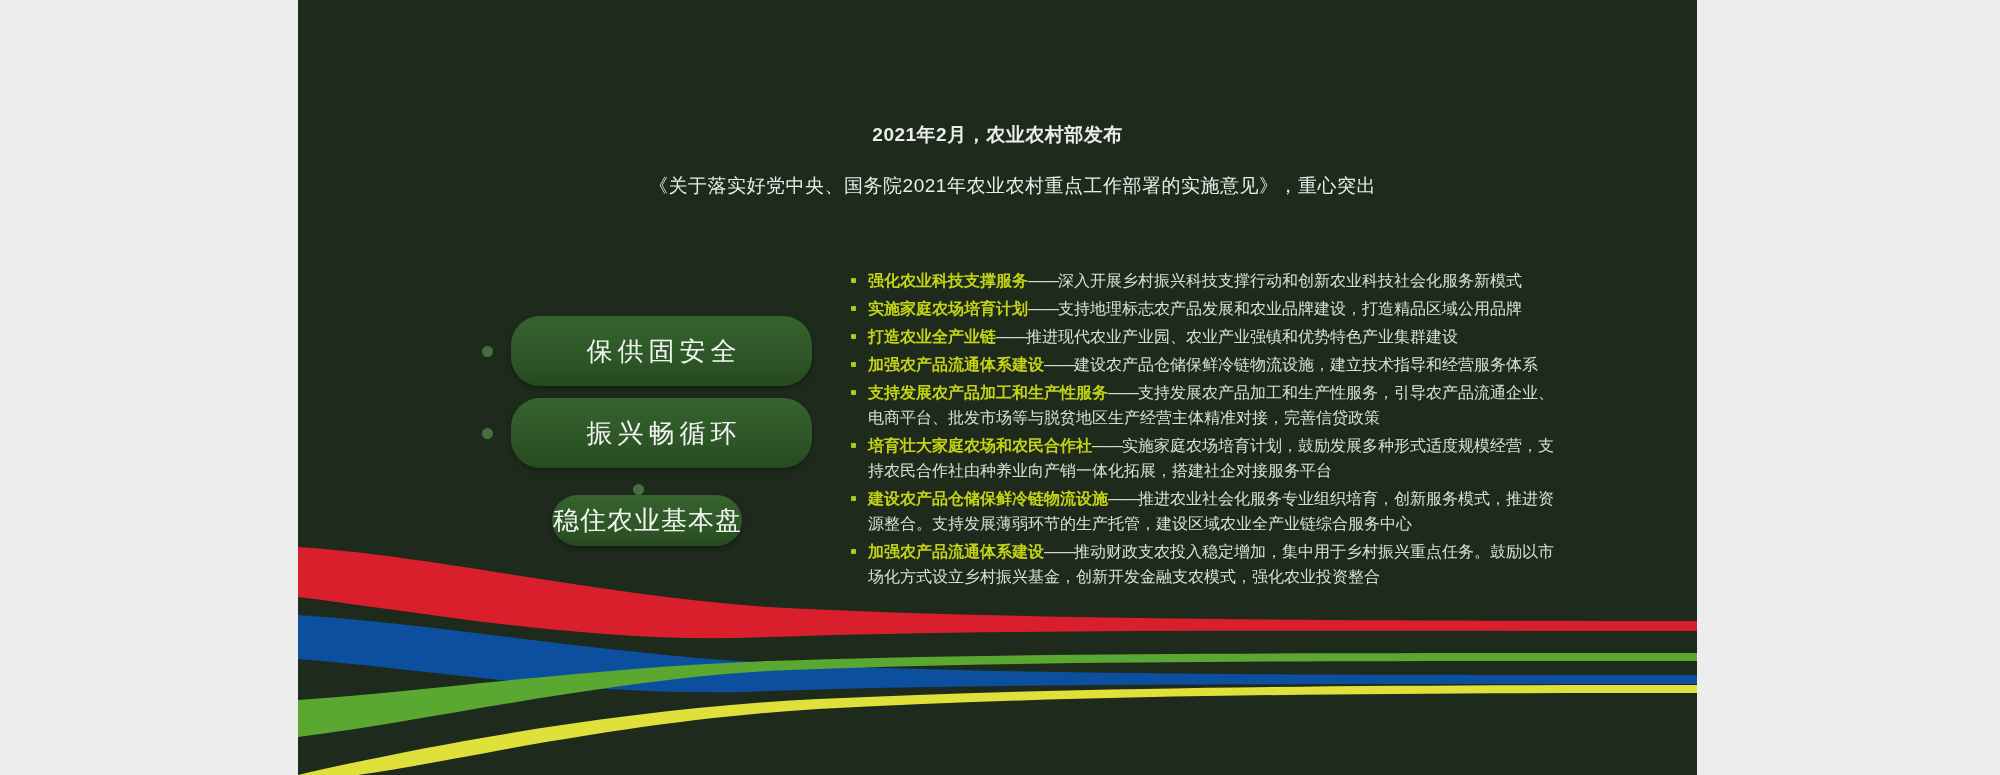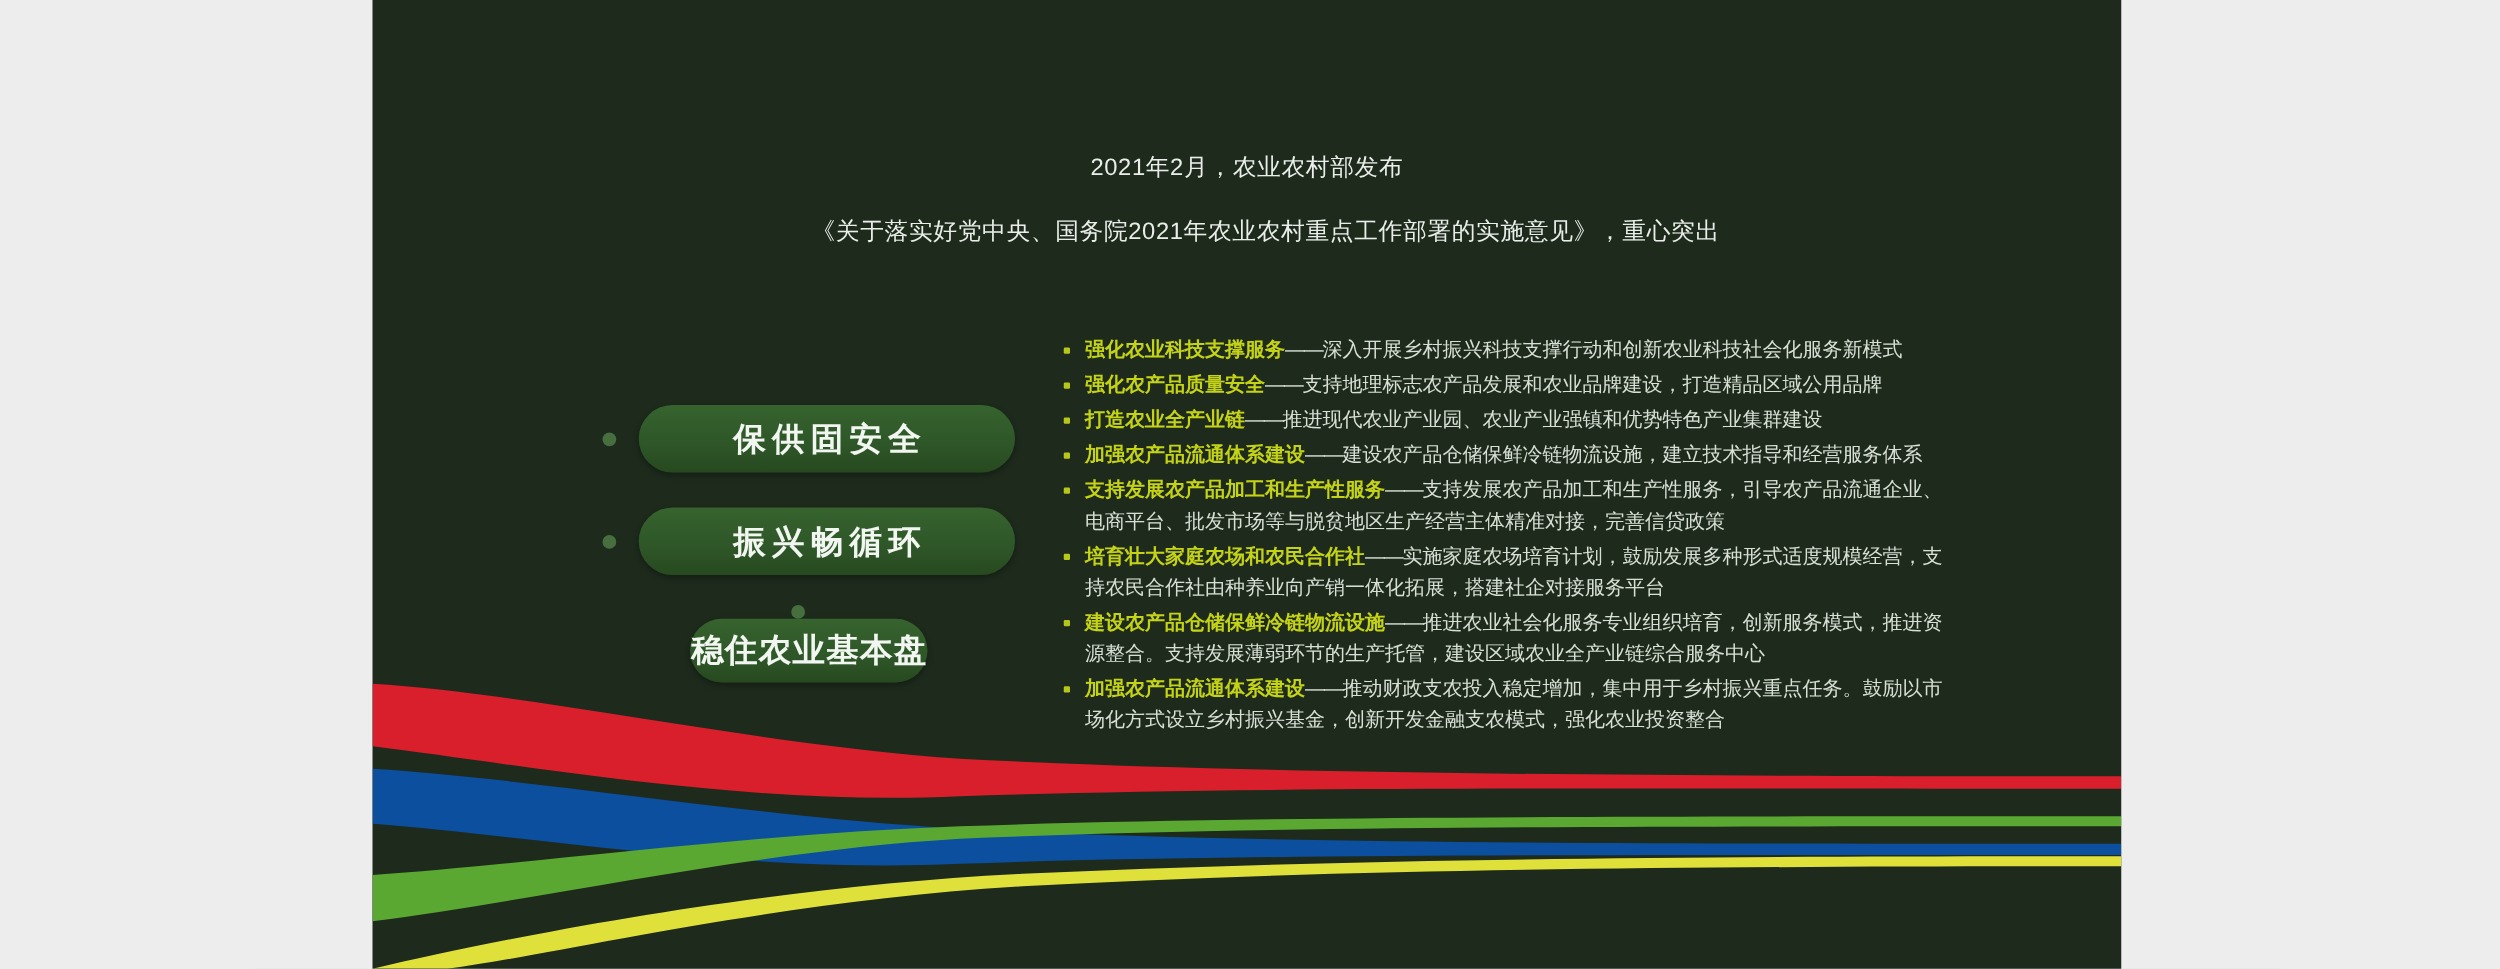--- a/index.html
+++ b/index.html
@@ -39,20 +39,21 @@
     top: 118px;
     width: 1399px;
     text-align: center;
     color: #e9eee8;
   }
   .title-line-1 {
     font-size: 19px;
     line-height: 34px;
     letter-spacing: 0.5px;
     white-space: nowrap;
+    font-weight: bold;
   }
   .title-line-2 {
     font-size: 19px;
     line-height: 34px;
     letter-spacing: 0.5px;
     margin-top: 17px;
     white-space: nowrap;
     margin-left: 30px;
   }
 
@@ -75,30 +76,30 @@
     width: 11px;
     height: 11px;
     border-radius: 50%;
     background: #4f7a45;
     flex: 0 0 auto;
     margin-right: 18px;
     opacity: 0.85;
   }
   .pill {
     flex: 1 1 auto;
-    height: 54px;
+    height: 70px;
     border-radius: 29px;
     background: linear-gradient(180deg, #36632e 0%, #2e5628 60%, #27491f 100%);
     box-shadow: 0 2px 5px rgba(0,0,0,0.30);
     display: flex;
     align-items: center;
     justify-content: center;
     color: #f2f6f0;
     font-size: 26px;
-    font-weight: bold;
+    font-weight: normal;
     letter-spacing: 5px;
     text-indent: 5px;
     white-space: nowrap;
   }
   .pill.tight { letter-spacing: 1px; text-indent: 1px; }
 
   
   .bullet-list {
     position: absolute;
     left: 550px;
@@ -172,21 +173,21 @@
 
     <div class="bullet-list">
 
       <div class="bullet-item">
         <span class="bullet-marker"></span>
         <span class="bullet-key">强化农业科技支撑服务</span><span class="bullet-dash">——</span><span class="bullet-body">深入开展乡村振兴科技支撑行动和创新农业科技社会化服务新模式</span>
       </div>
 
       <div class="bullet-item">
         <span class="bullet-marker"></span>
-        <span class="bullet-key">强化农产品质量安全</span><span class="bullet-dash">——</span><span class="bullet-body">支持地理标志农产品发展和农业品牌建设，打造精品区域公用品牌</span>
+        <span class="bullet-key">实施家庭农场培育计划</span><span class="bullet-dash">——</span><span class="bullet-body">支持地理标志农产品发展和农业品牌建设，打造精品区域公用品牌</span>
       </div>
 
       <div class="bullet-item">
         <span class="bullet-marker"></span>
         <span class="bullet-key">打造农业全产业链</span><span class="bullet-dash">——</span><span class="bullet-body">推进现代农业产业园、农业产业强镇和优势特色产业集群建设</span>
       </div>
 
       <div class="bullet-item">
         <span class="bullet-marker"></span>
         <span class="bullet-key">加强农产品流通体系建设</span><span class="bullet-dash">——</span><span class="bullet-body">建设农产品仓储保鲜冷链物流设施，建立技术指导和经营服务体系</span>

